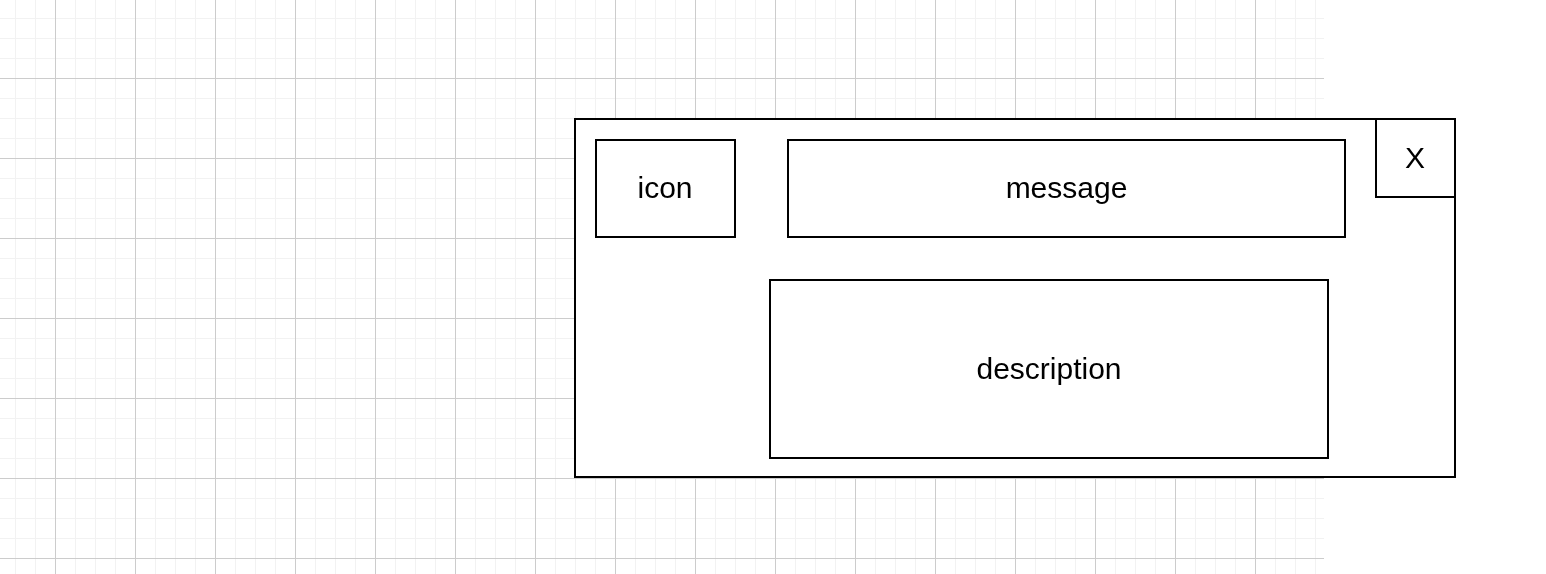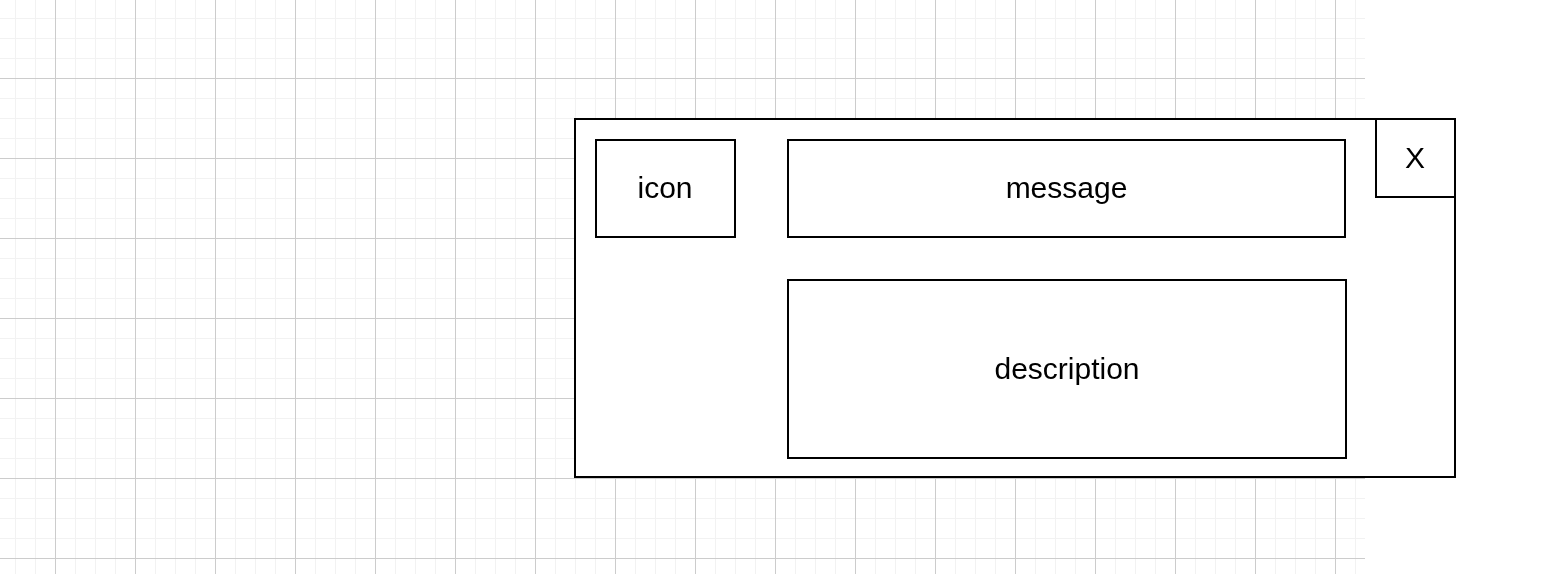--- a/index.html
+++ b/index.html
@@ -19,21 +19,20 @@
     background-color: #ffffff;
     
     background-image:
       linear-gradient(to right, #cccccc 1px, transparent 1px),
       linear-gradient(to bottom, #cccccc 1px, transparent 1px),
       linear-gradient(to right, #f2f2f2 1px, transparent 1px),
       linear-gradient(to bottom, #f2f2f2 1px, transparent 1px);
     background-size: 80px 80px, 80px 80px, 20px 20px, 20px 20px;
     background-position: 55px 0, 0 78px, 15px 0, 0 18px;
     background-repeat: repeat;
-    padding-left: 41px;
   }
   .shape {
     position: absolute;
     box-sizing: border-box;
     background: #ffffff;
     border: 2.5px solid #000000;
     display: flex;
     align-items: center;
     justify-content: center;
   }
@@ -62,21 +61,21 @@
     width: 559px;
     height: 99px;
   }
   .close-shape {
     left: 798.5px;
     top: -2.5px;
     width: 81px;
     height: 80px;
   }
   .description-shape {
-    left: 211px;
+    left: 193px;
     top: 158.5px;
     width: 560px;
     height: 180px;
   }
 </style>
 </head>
 <body>
 
 <div class="canvas">
 

